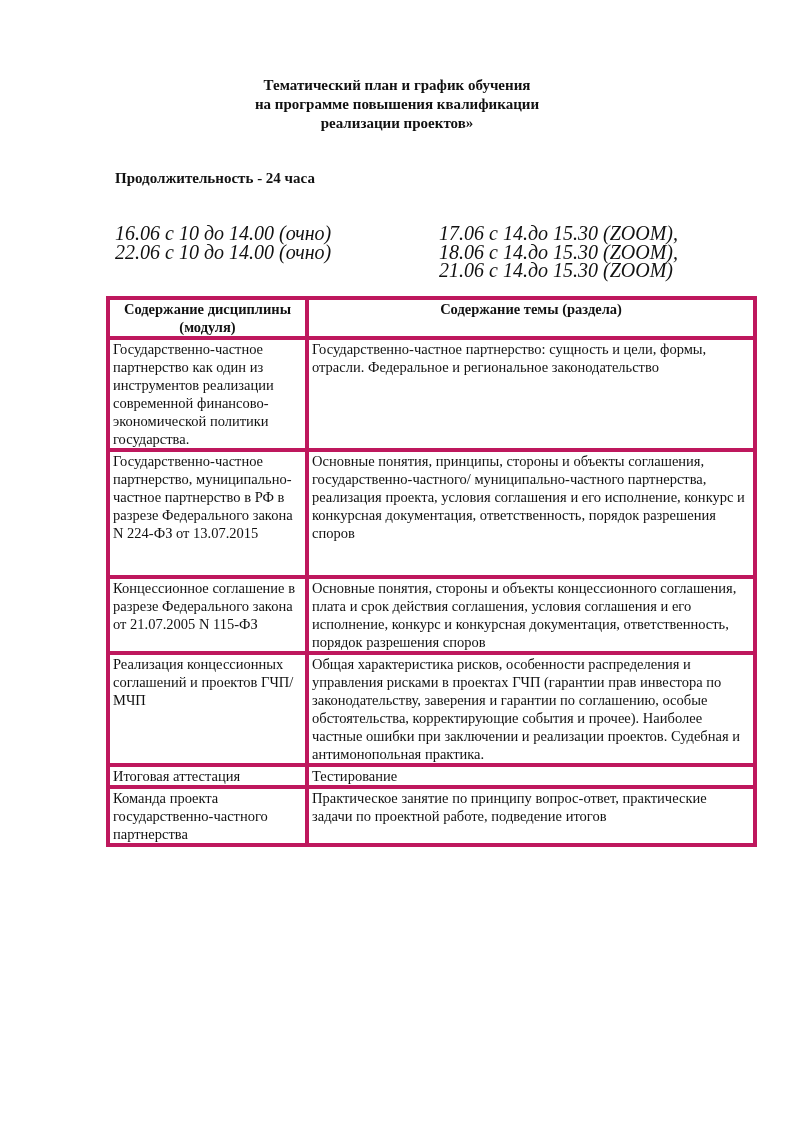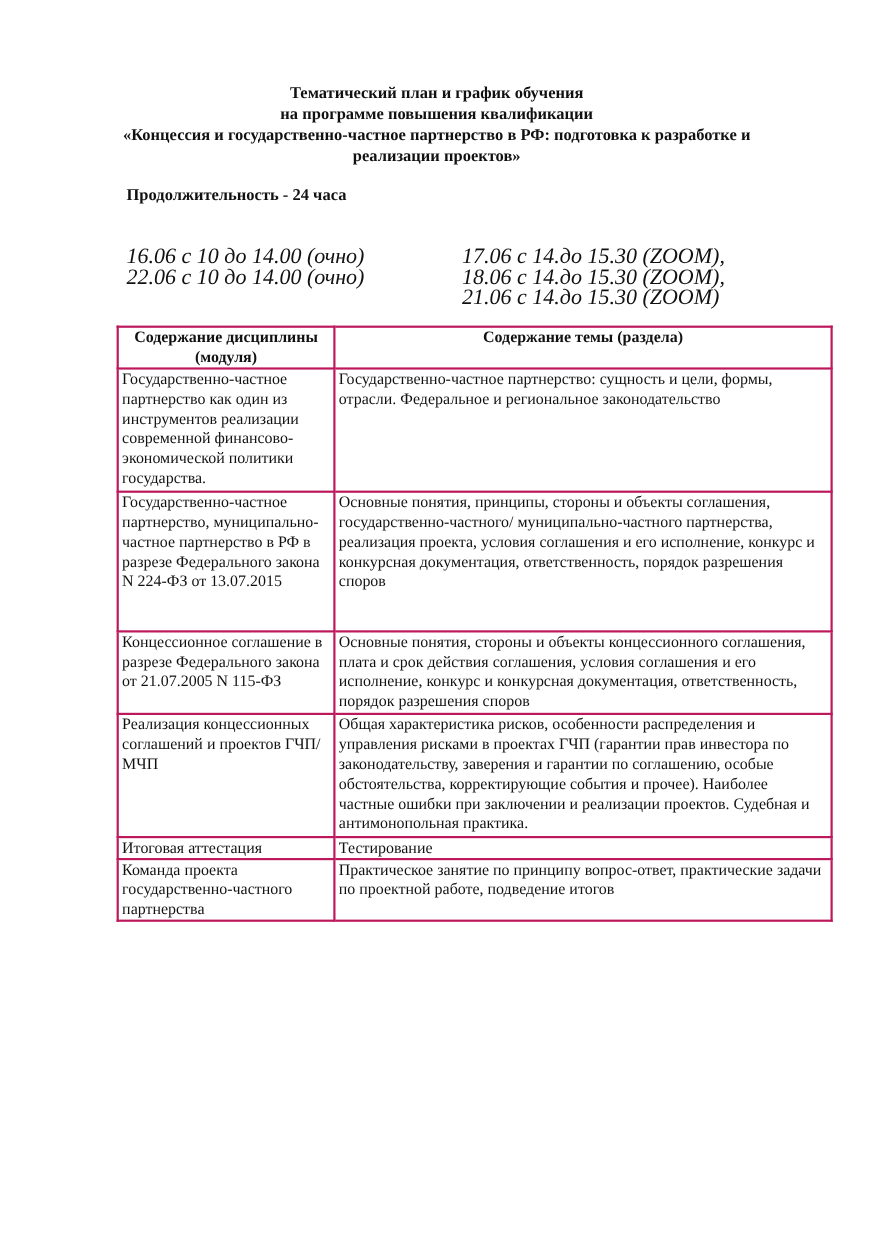--- a/index.html
+++ b/index.html
@@ -5,34 +5,33 @@
   html, body { margin: 0; padding: 0; background: #ffffff; }
   body { width: 794px; height: 1123px; position: relative; overflow: hidden;
          font-family: "Liberation Serif", serif; color: #111; }
   .title { position: absolute; top: 76px; left: 0; width: 794px; text-align: center;
            font-weight: bold; font-size: 15px; line-height: 19px; }
   .title div { white-space: nowrap; }
   .meta { position: absolute; top: 169px; left: 115px; font-size: 15px; line-height: 18.5px; }
   .meta .b { font-weight: bold; }
   .sched { position: absolute; top: 224px; font-size: 20px; line-height: 18.5px; font-style: italic; }
   .sched.left { left: 115px; }
-  .sched.right { left: 420px; }
+  .sched.right { left: 439px; }
   table { position: absolute; top: 296px; left: 106px; width: 651px; border-collapse: collapse;
           font-size: 14.5px; line-height: 18px; }
-  td, th { border: 2px solid #be185d; vertical-align: top; padding: 0 3px; }
+  td, th { border: 4px solid #be185d; vertical-align: top; padding: 0 3px; }
   th { font-weight: bold; height: 36px; }
   td.c1 { width: 189px; }
 </style>
 </head>
 <body>
 
 <div class="title">
   <div>Тематический план и график обучения</div>
   <div>на программе повышения квалификации</div>
-  <div>«Концессия и государственно-частное партнерство в РФ: подготовка к разработке и</div>
   <div>реализации проектов»</div>
 </div>
 
 <div class="meta">
   <div class="b">Продолжительность - 24 часа</div>
 </div>
 
 <div class="sched left">
   <div>16.06 с 10 до 14.00 (очно)</div>
   <div>22.06 с 10 до 14.00 (очно)</div>

